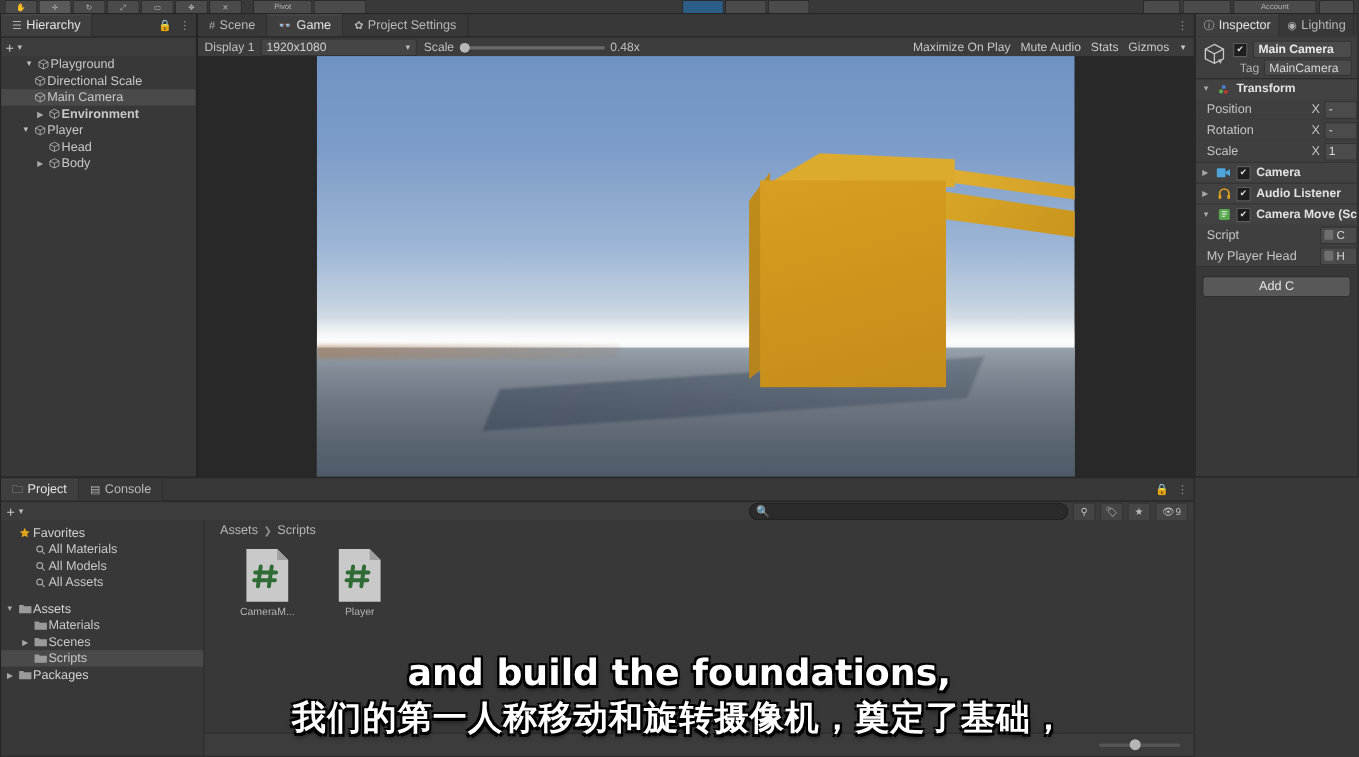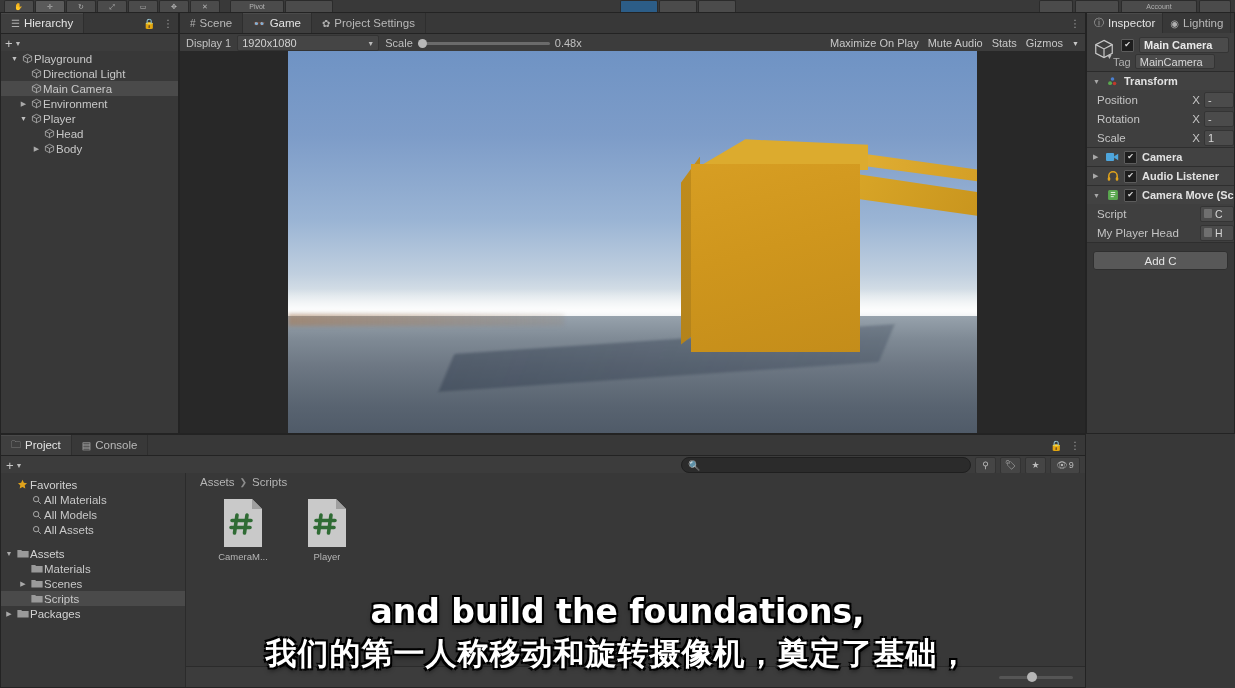--- a/index.html
+++ b/index.html
@@ -98,21 +98,21 @@
   
   #inspector{left:1086px;top:12px;width:149px;height:422px;overflow:hidden;}
   .insp-body{position:absolute;left:0;right:0;top:20px;bottom:0;background:#383838;overflow:hidden;}
   .insp-head{height:38px;background:#3f3f3f;border-bottom:1px solid #2b2b2b;position:relative;padding-left:6px;}
   .insp-icon{position:absolute;left:6px;top:5px;width:22px;height:22px;}
   .insp-namerow{position:absolute;left:34px;top:4px;display:flex;align-items:center;gap:5px;}
   .chk{width:11px;height:11px;background:#1e1e1e;border:1px solid #5c5c5c;border-radius:1px;
     display:flex;align-items:center;justify-content:center;color:#dcdcdc;font-size:8px;line-height:1;}
   .nmfield{background:#4b4b4b;border:1px solid #343434;border-radius:2px;height:14px;
     display:flex;align-items:center;padding:0 4px;font-size:11px;color:#eaeaea;font-weight:bold;min-width:80px;}
-  .insp-tagrow{position:absolute;left:26px;top:21px;display:flex;align-items:center;gap:4px;}
+  .insp-tagrow{position:absolute;left:40px;top:21px;display:flex;align-items:center;gap:4px;}
   .insp-tagrow .lb{font-size:11px;color:#b0b0b0;}
   .tagfield{background:#4b4b4b;border:1px solid #343434;border-radius:2px;height:13px;
     display:flex;align-items:center;padding:0 4px;font-size:11px;color:#d8d8d8;min-width:70px;}
 
   .comp{border-bottom:1px solid #2e2e2e;background:#3f3f3f;}
   .comp-hdr{height:18px;display:flex;align-items:center;gap:5px;padding-left:6px;background:#424242;}
   .comp-hdr .fold{font-size:7px;color:#a8a8a8;width:8px;}
   .comp-hdr .cico{width:13px;height:13px;display:flex;align-items:center;justify-content:center;}
   .comp-hdr .cname{font-size:11px;color:#e2e2e2;font-weight:bold;white-space:nowrap;}
   .prow{height:19px;display:flex;align-items:center;background:#3f3f3f;padding-left:10px;gap:4px;}
@@ -208,51 +208,51 @@
         <span style="letter-spacing:0;">⋮</span>
       </div>
     </div>
     <div class="subbar">
       <div class="hier-add">
         <span>+</span>
         <span class="caret">▼</span>
       </div>
     </div>
     <div class="hier-list">
-        <div class="hrow" style="padding-left: 8px;">
+        <div class="hrow" style="padding-left: 20px;">
           <span class="arrow open">▼</span>
           <span class="gi">
             <svg width="11" height="11" viewBox="0 0 24 24" fill="none" stroke="#bdbdbd" stroke-width="1.6">
               <path d="M12 2.8 21 7.4v9.2L12 21.2 3 16.6V7.4z"></path>
               <path d="M3 7.4 12 12 21 7.4M12 12v9.2"></path>
             </svg>
           </span>
           <span>Playground</span>
         </div>
         <div class="hrow" style="padding-left: 17px;">
           <span class="arrow"></span>
           <span class="gi">
             <svg width="11" height="11" viewBox="0 0 24 24" fill="none" stroke="#bdbdbd" stroke-width="1.6">
               <path d="M12 2.8 21 7.4v9.2L12 21.2 3 16.6V7.4z"></path>
               <path d="M3 7.4 12 12 21 7.4M12 12v9.2"></path>
             </svg>
           </span>
-          <span>Directional Light</span>
+          <span>Directional Scale</span>
         </div>
         <div class="hrow sel" style="padding-left: 17px;">
           <span class="arrow"></span>
           <span class="gi">
             <svg width="11" height="11" viewBox="0 0 24 24" fill="none" stroke="#bdbdbd" stroke-width="1.6">
               <path d="M12 2.8 21 7.4v9.2L12 21.2 3 16.6V7.4z"></path>
               <path d="M3 7.4 12 12 21 7.4M12 12v9.2"></path>
             </svg>
           </span>
           <span>Main Camera</span>
         </div>
-        <div class="hrow" style="padding-left: 17px;">
+        <div class="hrow" style="padding-left: 30px; font-weight: bold;">
           <span class="arrow">▶</span>
           <span class="gi">
             <svg width="11" height="11" viewBox="0 0 24 24" fill="none" stroke="#bdbdbd" stroke-width="1.6">
               <path d="M12 2.8 21 7.4v9.2L12 21.2 3 16.6V7.4z"></path>
               <path d="M3 7.4 12 12 21 7.4M12 12v9.2"></path>
             </svg>
           </span>
           <span>Environment</span>
         </div>
         <div class="hrow" style="padding-left: 17px;">

